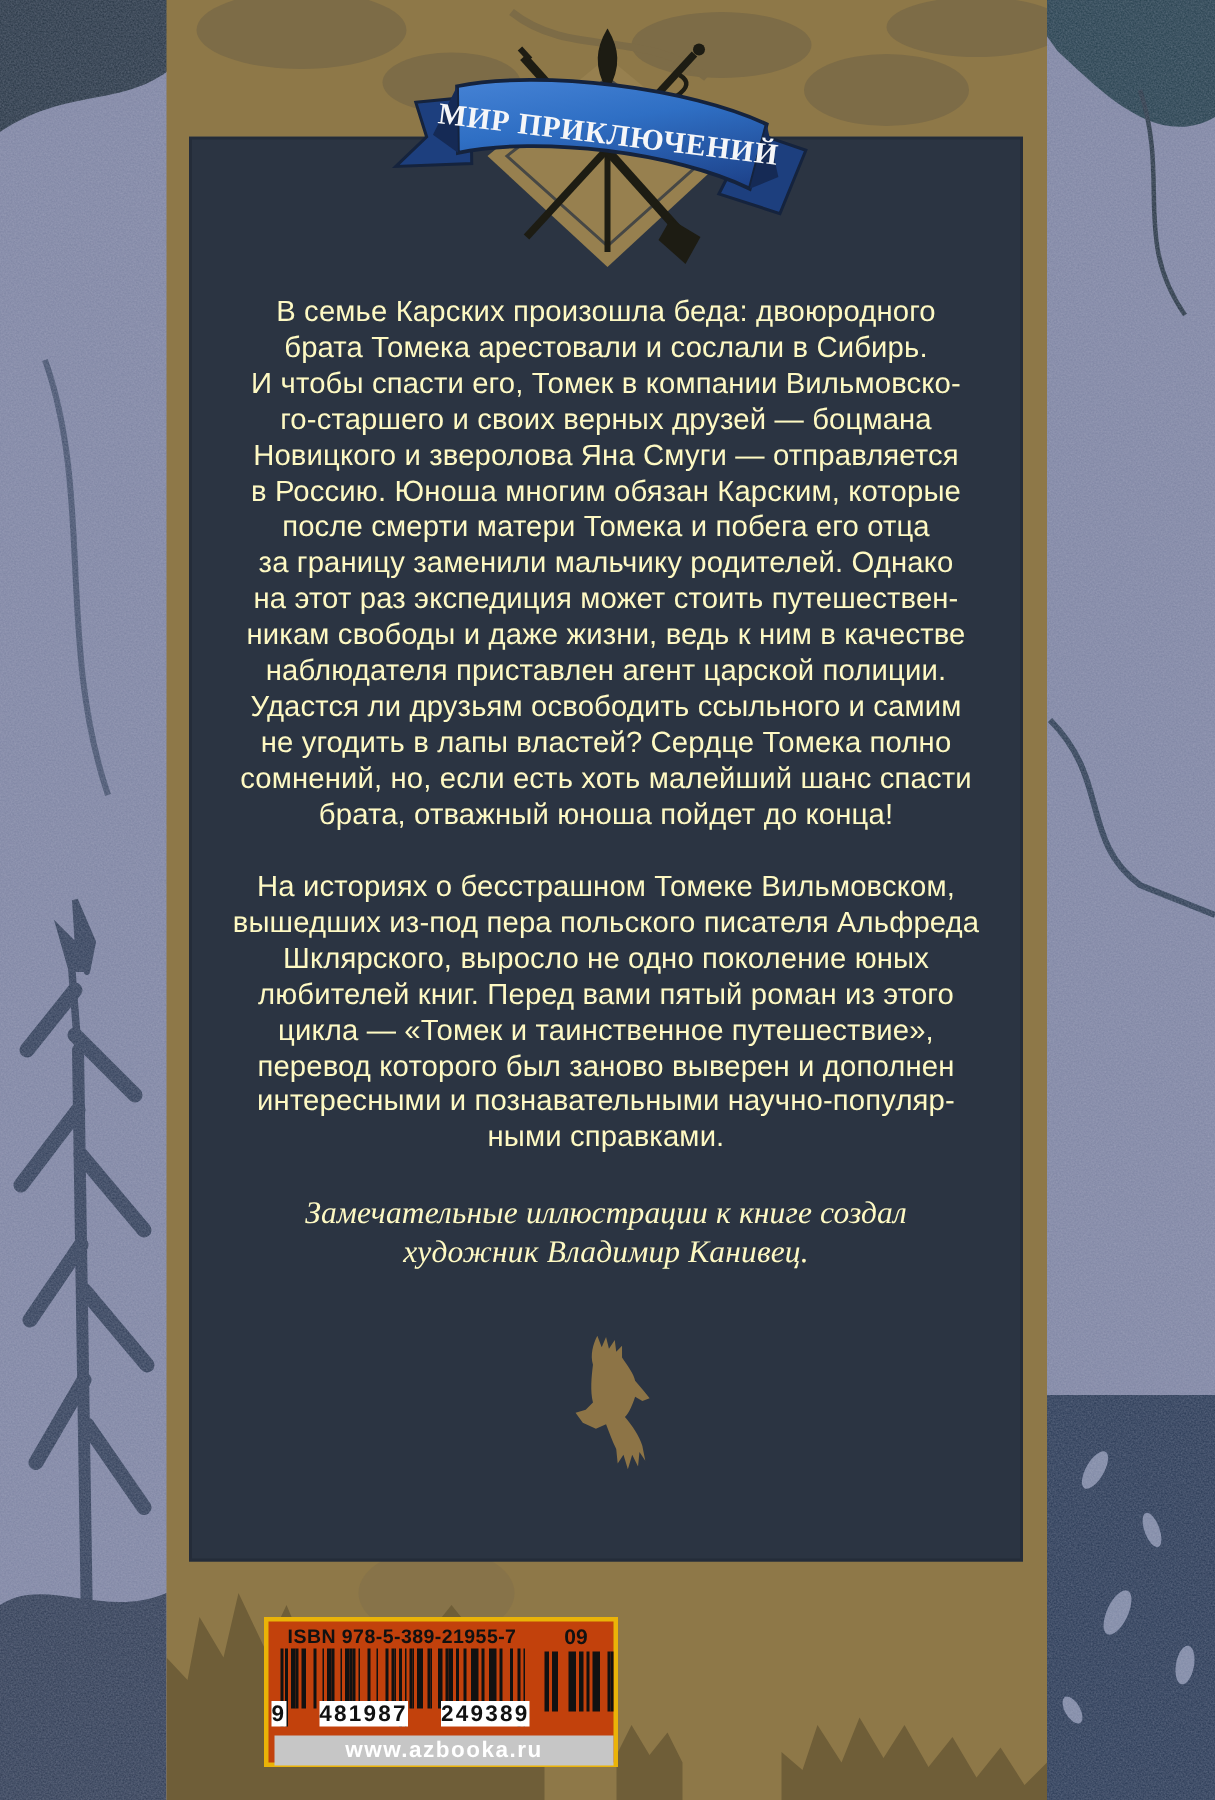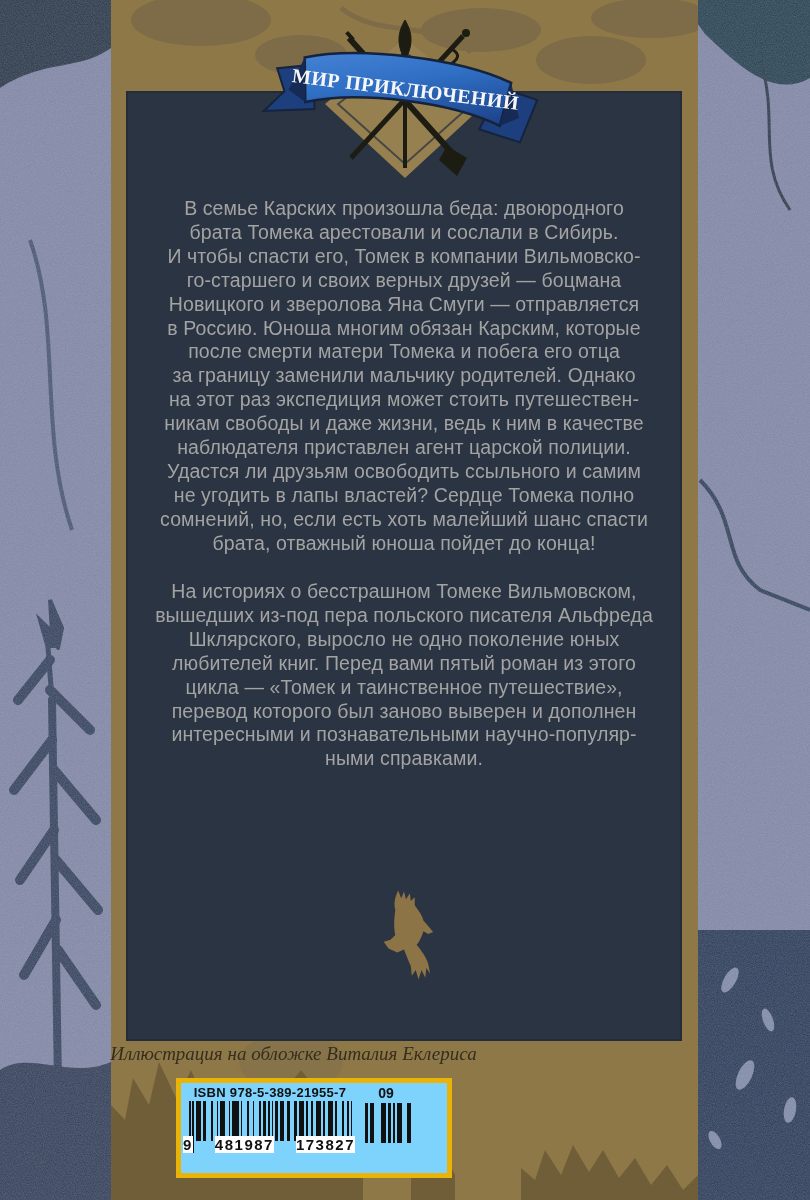--- a/index.html
+++ b/index.html
@@ -18,36 +18,36 @@
   
   #navy-panel{left:126px;top:91px;width:556px;height:950px;background:#2b3442;z-index:2;
               box-shadow:inset 0 0 0 2px #242c39;}
 
   
   #emblem{left:245px;top:8px;width:320px;height:184px;z-index:4;}
   #ribbon-label{font-family:"Liberation Serif",serif;font-weight:600;
                 fill:#f5f6f8;font-size:20px;letter-spacing:.5px;}
 
   
-  .ann{width:548px;left:4px;color:#a3a3a3;text-align:center;white-space:pre-line;
+  .ann{width:548px;left:4px;color:#fef9c3;text-align:center;white-space:pre-line;
        font-size:19.5px;line-height:23.9px;letter-spacing:.1px;}
   #para1{top:106px;}
   #para2{top:489px;}
   #note{top:704px;font-family:"Liberation Serif",serif;font-style:italic;
         font-size:21px;line-height:26px;}
 
   #eagle{left:248px;top:797px;width:62px;height:94px;}
 
   
   #credit{left:0;top:1043px;width:587px;text-align:center;color:#342e1e;z-index:3;
           font-family:"Liberation Serif",serif;font-style:italic;font-size:19px;}
 
   
-  #bc-box{left:176px;top:1078px;width:276px;height:100px;background:#7dd3fc;z-index:3;
-          border:5px solid #eab308;box-sizing:border-box;}
+  #bc-box{left:176px;top:1078px;width:236px;height:100px;background:#c2410c;z-index:3;
+          border:3px solid #eab308;box-sizing:border-box;}
   #bc-isbn{left:6px;top:2px;width:166px;text-align:center;font-size:13px;font-weight:bold;
            color:#111;letter-spacing:.3px;}
   #bc-addon-code{left:180px;top:2px;width:50px;text-align:center;font-size:14px;font-weight:bold;color:#111;}
   #bc-bars{left:8px;top:18px;display:flex;align-items:flex-start;}
   #bc-addon-bars{left:182px;top:20px;display:flex;align-items:flex-start;}
   .mod{display:inline-block;}
   .mod.dark{background:#111;}
   #bc-digits{left:0px;top:53px;width:176px;display:flex;justify-content:space-between;
              padding:0 2px;box-sizing:border-box;font-size:15px;font-weight:bold;color:#111;
              letter-spacing:1.5px;}
@@ -144,20 +144,22 @@
 сомнений, но, если есть хоть малейший шанс спасти
 брата, отважный юноша пойдет до конца!</div>
     <div id="para2" class="abs ann">На историях о бесстрашном Томеке Вильмовском,
 вышедших из-под пера польского писателя Альфреда
 Шклярского, выросло не одно поколение юных
 любителей книг. Перед вами пятый роман из этого
 цикла — «Томек и таинственное путешествие»,
 перевод которого был заново выверен и дополнен
 интересными и познавательными научно-популяр-
 ными справками.</div>
+    <div id="note" class="abs ann">Замечательные иллюстрации к книге создал
+художник Владимир Канивец.</div>
 
     <svg id="eagle" class="abs" viewBox="0 0 64 96">
       <path fill="#8d7446" d="M25,2 L28,10 L31,3 L33,11 L37,5 L38,13 L42,9 L42,17
         C46,23 50,28 51,33
         L57,40 L61,45 L56,47 L51,44
         C49,50 47,55 44,58
         C49,64 54,71 56,78
         L58,88 L54,82 L53,92 L49,84 L46,94 L43,84 L39,90 L38,80
         C35,74 33,68 31,63
         L24,66 L15,62 L10,55 L17,53 L22,48
@@ -192,21 +194,20 @@
     <g transform="rotate(7 160 86)">
       <polygon points="30,76 66,68 72,112 22,120 40,98" fill="#1d3f7e" stroke="#15233d" stroke-width="2"></polygon>
       <polygon points="254,68 292,76 280,120 238,112" fill="#1d3f7e" stroke="#15233d" stroke-width="2"></polygon>
       <path d="M56,62 C110,44 210,44 264,62 L258,106 C206,88 114,88 62,106 Z" fill="url(#ribbonGrad)" stroke="#15233d" stroke-width="2.5"></path>
       <polygon points="56,62 62,106 44,96" fill="#152a55"></polygon>
       <polygon points="264,62 258,106 276,96" fill="#152a55"></polygon>
       <text id="ribbon-label" x="160" y="88" text-anchor="middle">МИР ПРИКЛЮЧЕНИЙ</text>
     </g>
   </svg>
 
-  <div id="credit" class="abs">Иллюстрация на обложке Виталия Еклериса</div>
 
   <div id="bc-box" class="abs">
     <div id="bc-isbn" class="abs">ISBN 978-5-389-21955-7</div>
     <div id="bc-addon-code" class="abs">09</div>
     <div id="bc-bars" class="abs">
         <span class="mod dark" style="width: 1.72px; height: 52px;"></span>
         <span class="mod" style="width: 1.72px; height: 52px;"></span>
         <span class="mod dark" style="width: 1.72px; height: 52px;"></span>
         <span class="mod" style="width: 1.72px; height: 40px;"></span>
         <span class="mod dark" style="width: 1.72px; height: 40px;"></span>
@@ -320,17 +321,18 @@
         <span class="mod dark" style="width: 2.3px; height: 40px;"></span>
         <span class="mod dark" style="width: 2.3px; height: 40px;"></span>
         <span class="mod" style="width: 2.3px; height: 40px;"></span>
         <span class="mod" style="width: 2.3px; height: 40px;"></span>
         <span class="mod dark" style="width: 2.3px; height: 40px;"></span>
         <span class="mod dark" style="width: 2.3px; height: 40px;"></span>
       </div>
     <div id="bc-digits" class="abs">
         <span style="background: rgb(255, 255, 255);">9</span>
         <span style="background: rgb(255, 255, 255);">481987</span>
-        <span style="background: rgb(255, 255, 255);">173827</span>
+        <span style="background: rgb(255, 255, 255);">249389</span>
       </div>
+    <div id="bc-strip" class="abs">www.azbooka.ru</div>
   </div>
 
 </div>
 
 </body></html>

